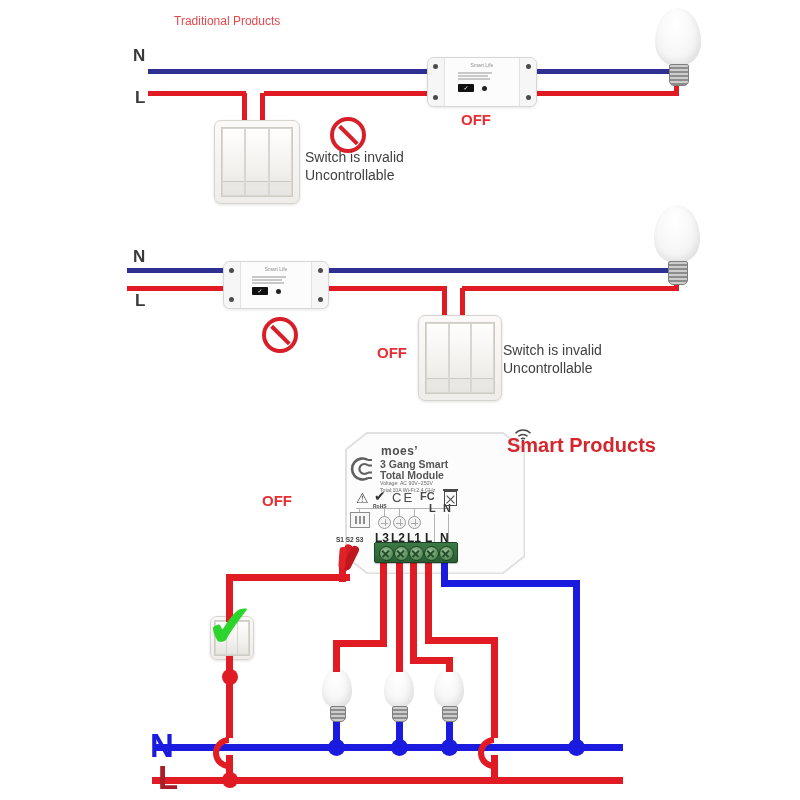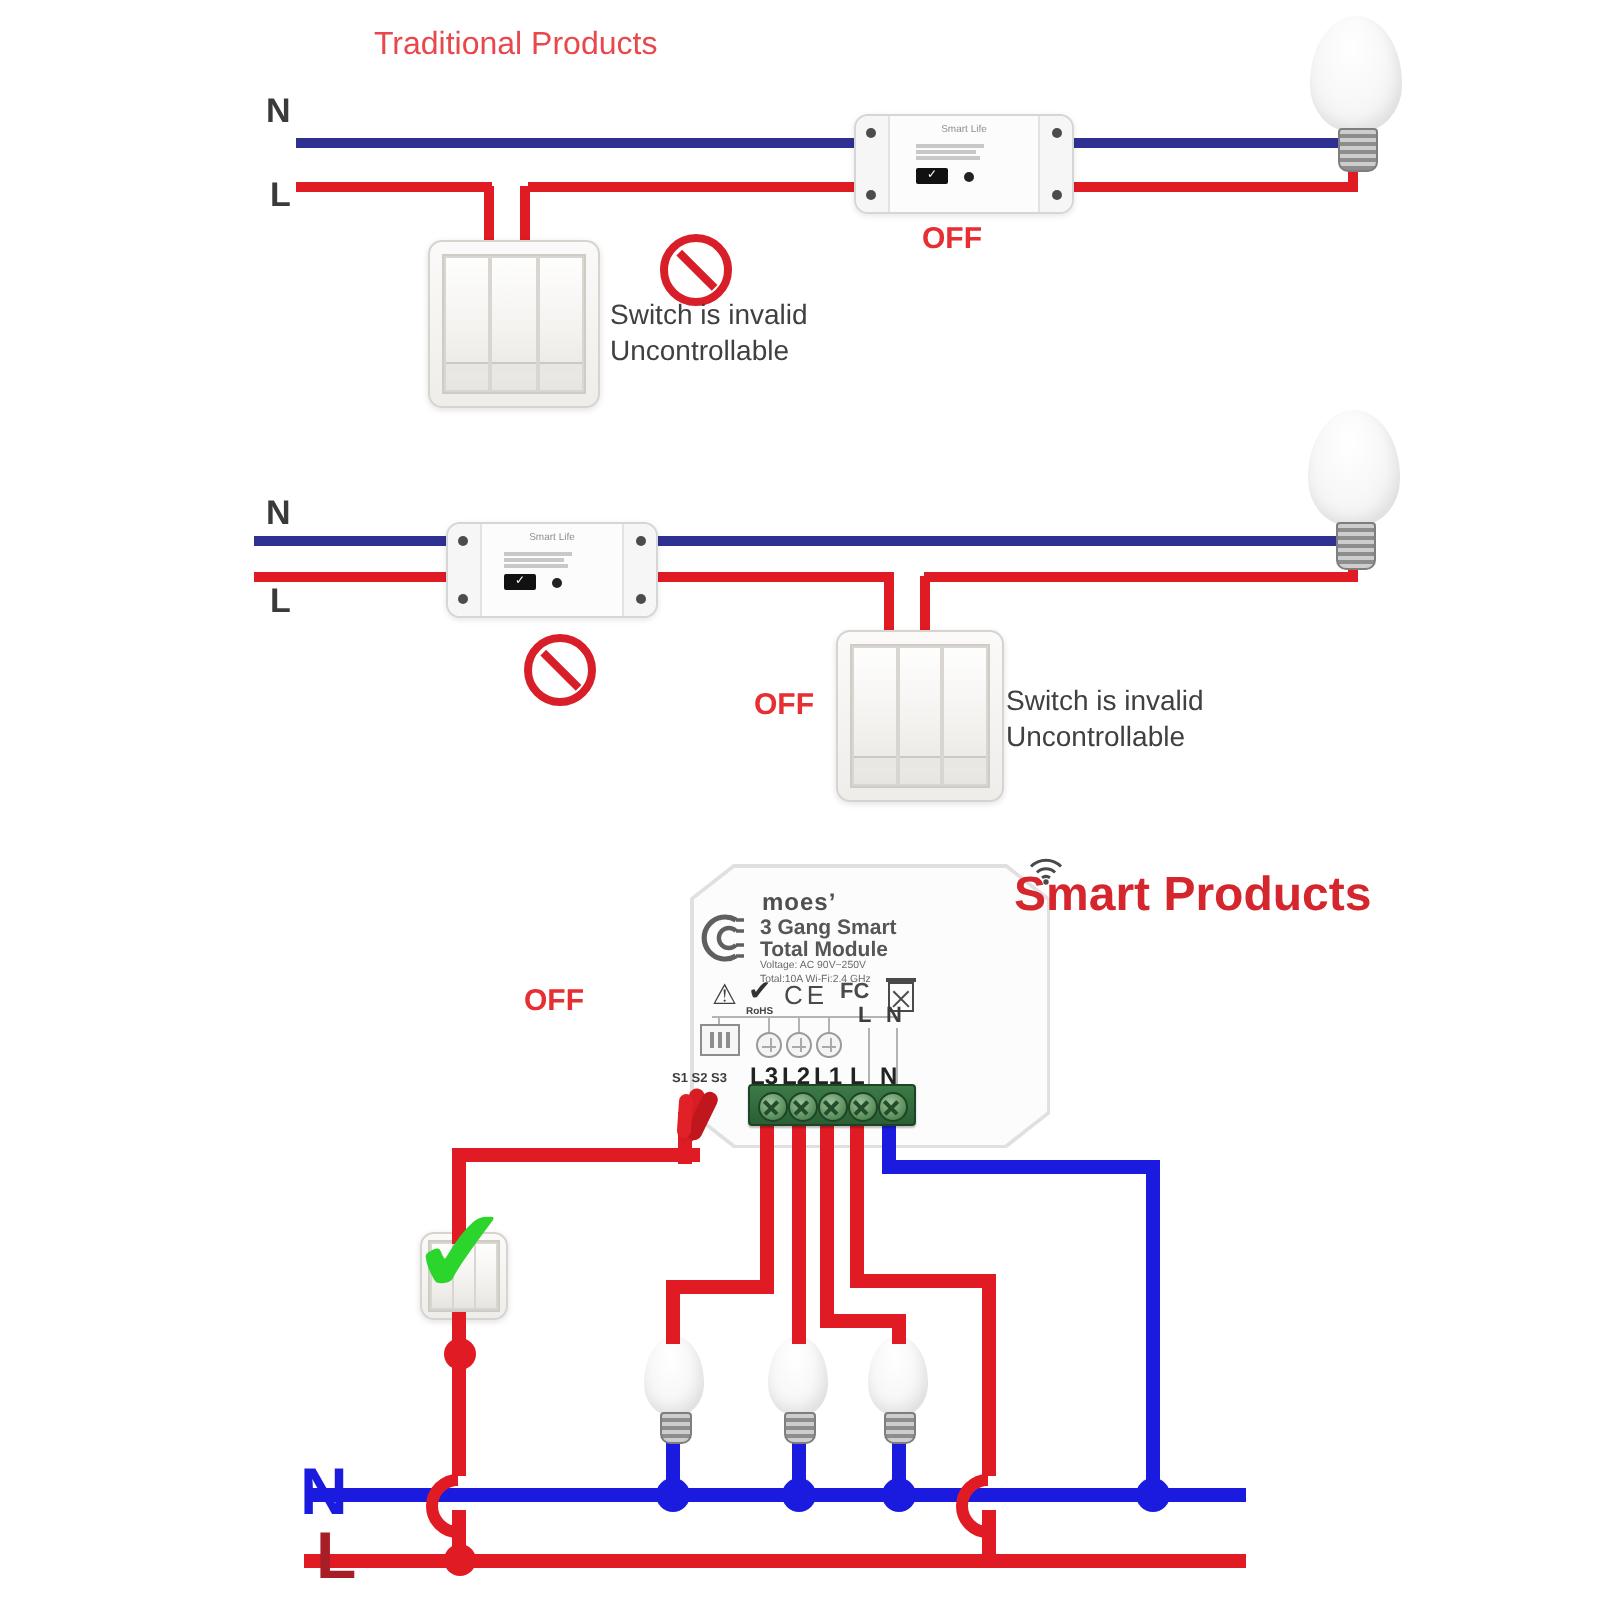--- a/index.html
+++ b/index.html
@@ -67,21 +67,21 @@
   .bin::before{content:"";position:absolute;left:-2px;right:-2px;top:-3px;height:1.5px;background:#4a4a4a;}
   .bin .x1,.bin .x2{position:absolute;left:0;right:0;top:50%;height:1.2px;background:#4a4a4a;}
   .bin .x1{transform:rotate(45deg);} .bin .x2{transform:rotate(-45deg);}
   .txt{white-space:nowrap;z-index:4;}
 </style>
 </head>
 <body>
 
 <div id="stage">
 
-  <div class="abs txt" style="left:187px;top:14px;font-size:16px;color:#e8474c;">Traditional Products</div>
+  <div class="abs txt" style="left:174px;top:14px;font-size:12px;color:#e8474c;">Traditional Products</div>
 
   <div class="abs txt" style="left:133px;top:46px;font-size:17px;font-weight:bold;color:#3a3a3a;">N</div>
   <div class="abs txt" style="left:135px;top:88px;font-size:17px;font-weight:bold;color:#3a3a3a;">L</div>
 
   <div class="abs nav z1" style="left:148px;top:69px;width:524px;height:5px;"></div>
   <div class="abs red z1" style="left:148px;top:91px;width:98px;height:5px;"></div>
   <div class="abs red z1" style="left:264px;top:91px;width:415px;height:5px;"></div>
   <div class="abs red z1" style="left:242px;top:93px;width:5px;height:35px;"></div>
   <div class="abs red z1" style="left:260px;top:93px;width:5px;height:35px;"></div>
   <div class="abs red z1" style="left:674px;top:83px;width:5px;height:12px;"></div>
@@ -173,21 +173,21 @@
         </div>
     </div>
   </div>
 
   <div class="abs txt" style="left:503px;top:342px;font-size:14px;color:#404040;">Switch is invalid</div>
   <div class="abs txt" style="left:503px;top:360px;font-size:14px;color:#404040;">Uncontrollable</div>
 
   <div class="abs bulb-glass" style="left:654px;top:205px;width:46px;height:58px;"></div>
   <div class="abs bulb-base" style="left:668px;top:261px;width:18px;height:22px;"></div>
 
-  <div class="abs txt" style="left:507px;top:434px;font-size:24px;font-weight:bold;color:#d4262c;">Smart Products</div>
+  <div class="abs txt" style="left:507px;top:434px;font-size:20px;font-weight:bold;color:#d4262c;">Smart Products</div>
   <div class="abs txt" style="left:262px;top:492px;font-size:15px;font-weight:bold;color:#e62e33;">OFF</div>
 
   <div class="abs oct oct-outer" style="left:345px;top:432px;width:180px;height:142px;">
     <div class="oct oct-inner"></div>
   </div>
 
   <svg class="abs z3" style="left:514px;top:428px;" width="18" height="15" viewBox="0 0 24 20">
     <path d="M2 7 a14 14 0 0 1 20 0" fill="none" stroke="#4a4a4a" stroke-width="2"></path>
     <path d="M6 11 a8.5 8.5 0 0 1 12 0" fill="none" stroke="#4a4a4a" stroke-width="2"></path>
     <path d="M9.3 14.5 a4.8 4.8 0 0 1 5.4 0" fill="none" stroke="#4a4a4a" stroke-width="2"></path>

